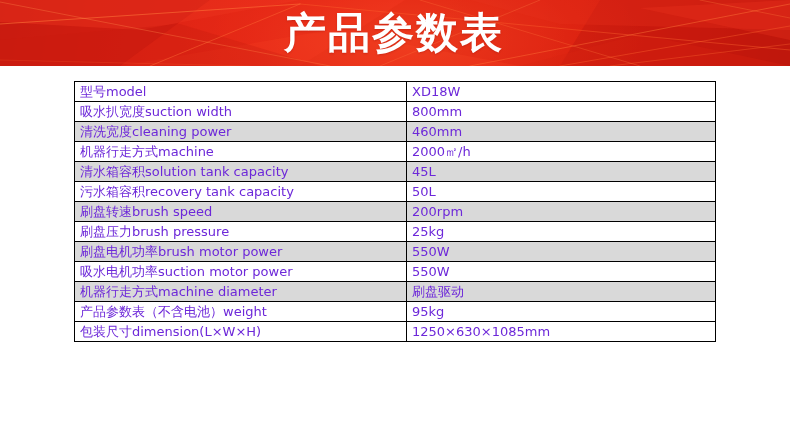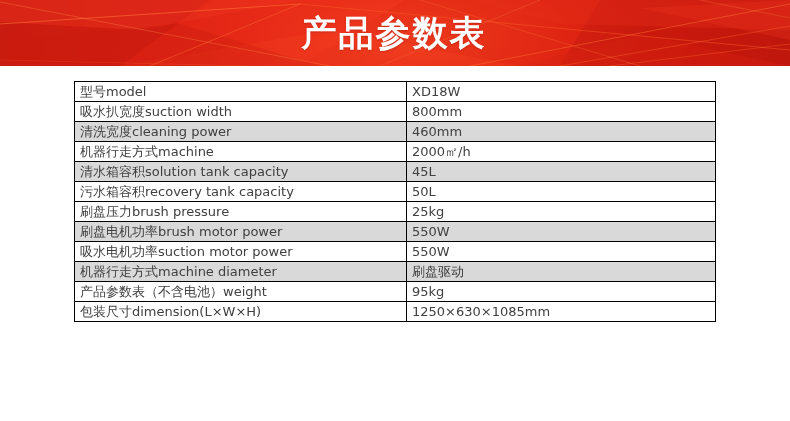--- a/index.html
+++ b/index.html
@@ -49,21 +49,21 @@
   .banner-title {
     position: absolute;
     left: 0;
     top: 0;
     width: 790px;
     height: 66px;
     display: flex;
     align-items: center;
     justify-content: center;
     color: #ffffff;
-    font-size: 35px;
+    font-size: 42px;
     font-weight: bold;
     letter-spacing: 2px;
     font-family: "DejaVu Sans", "Liberation Sans", sans-serif;
     text-shadow: 0 1px 2px rgba(120,0,0,0.25);
     z-index: 5;
     padding-right: 2px;
     box-sizing: border-box;
   }
 
   
@@ -71,21 +71,21 @@
     position: absolute;
     left: 74px;
     top: 81px;
     width: 641px;
   }
   table.spec {
     border-collapse: collapse;
     width: 641px;
     table-layout: fixed;
     font-size: 13px;
-    color: #404040;
+    color: #6d28d9;
   }
   table.spec col.c-label { width: 332px; }
   table.spec col.c-value { width: 309px; }
 
   table.spec td {
     border: 1px solid #000000;
     height: 19px;
     line-height: 19px;
     padding: 0 2px 0 5px;
     white-space: nowrap;
@@ -160,20 +160,24 @@
           <td>2000㎡/h</td>
         </tr>
         <tr class="row-gray">
           <td>清水箱容积solution tank capacity</td>
           <td>45L</td>
         </tr>
         <tr class="row-white">
           <td>污水箱容积recovery tank capacity</td>
           <td>50L</td>
         </tr>
+        <tr class="row-gray">
+          <td>刷盘转速brush speed</td>
+          <td>200rpm</td>
+        </tr>
         <tr class="row-white">
           <td>刷盘压力brush pressure</td>
           <td>25kg</td>
         </tr>
         <tr class="row-gray">
           <td>刷盘电机功率brush motor power</td>
           <td>550W</td>
         </tr>
         <tr class="row-white">
           <td>吸水电机功率suction motor power</td>

